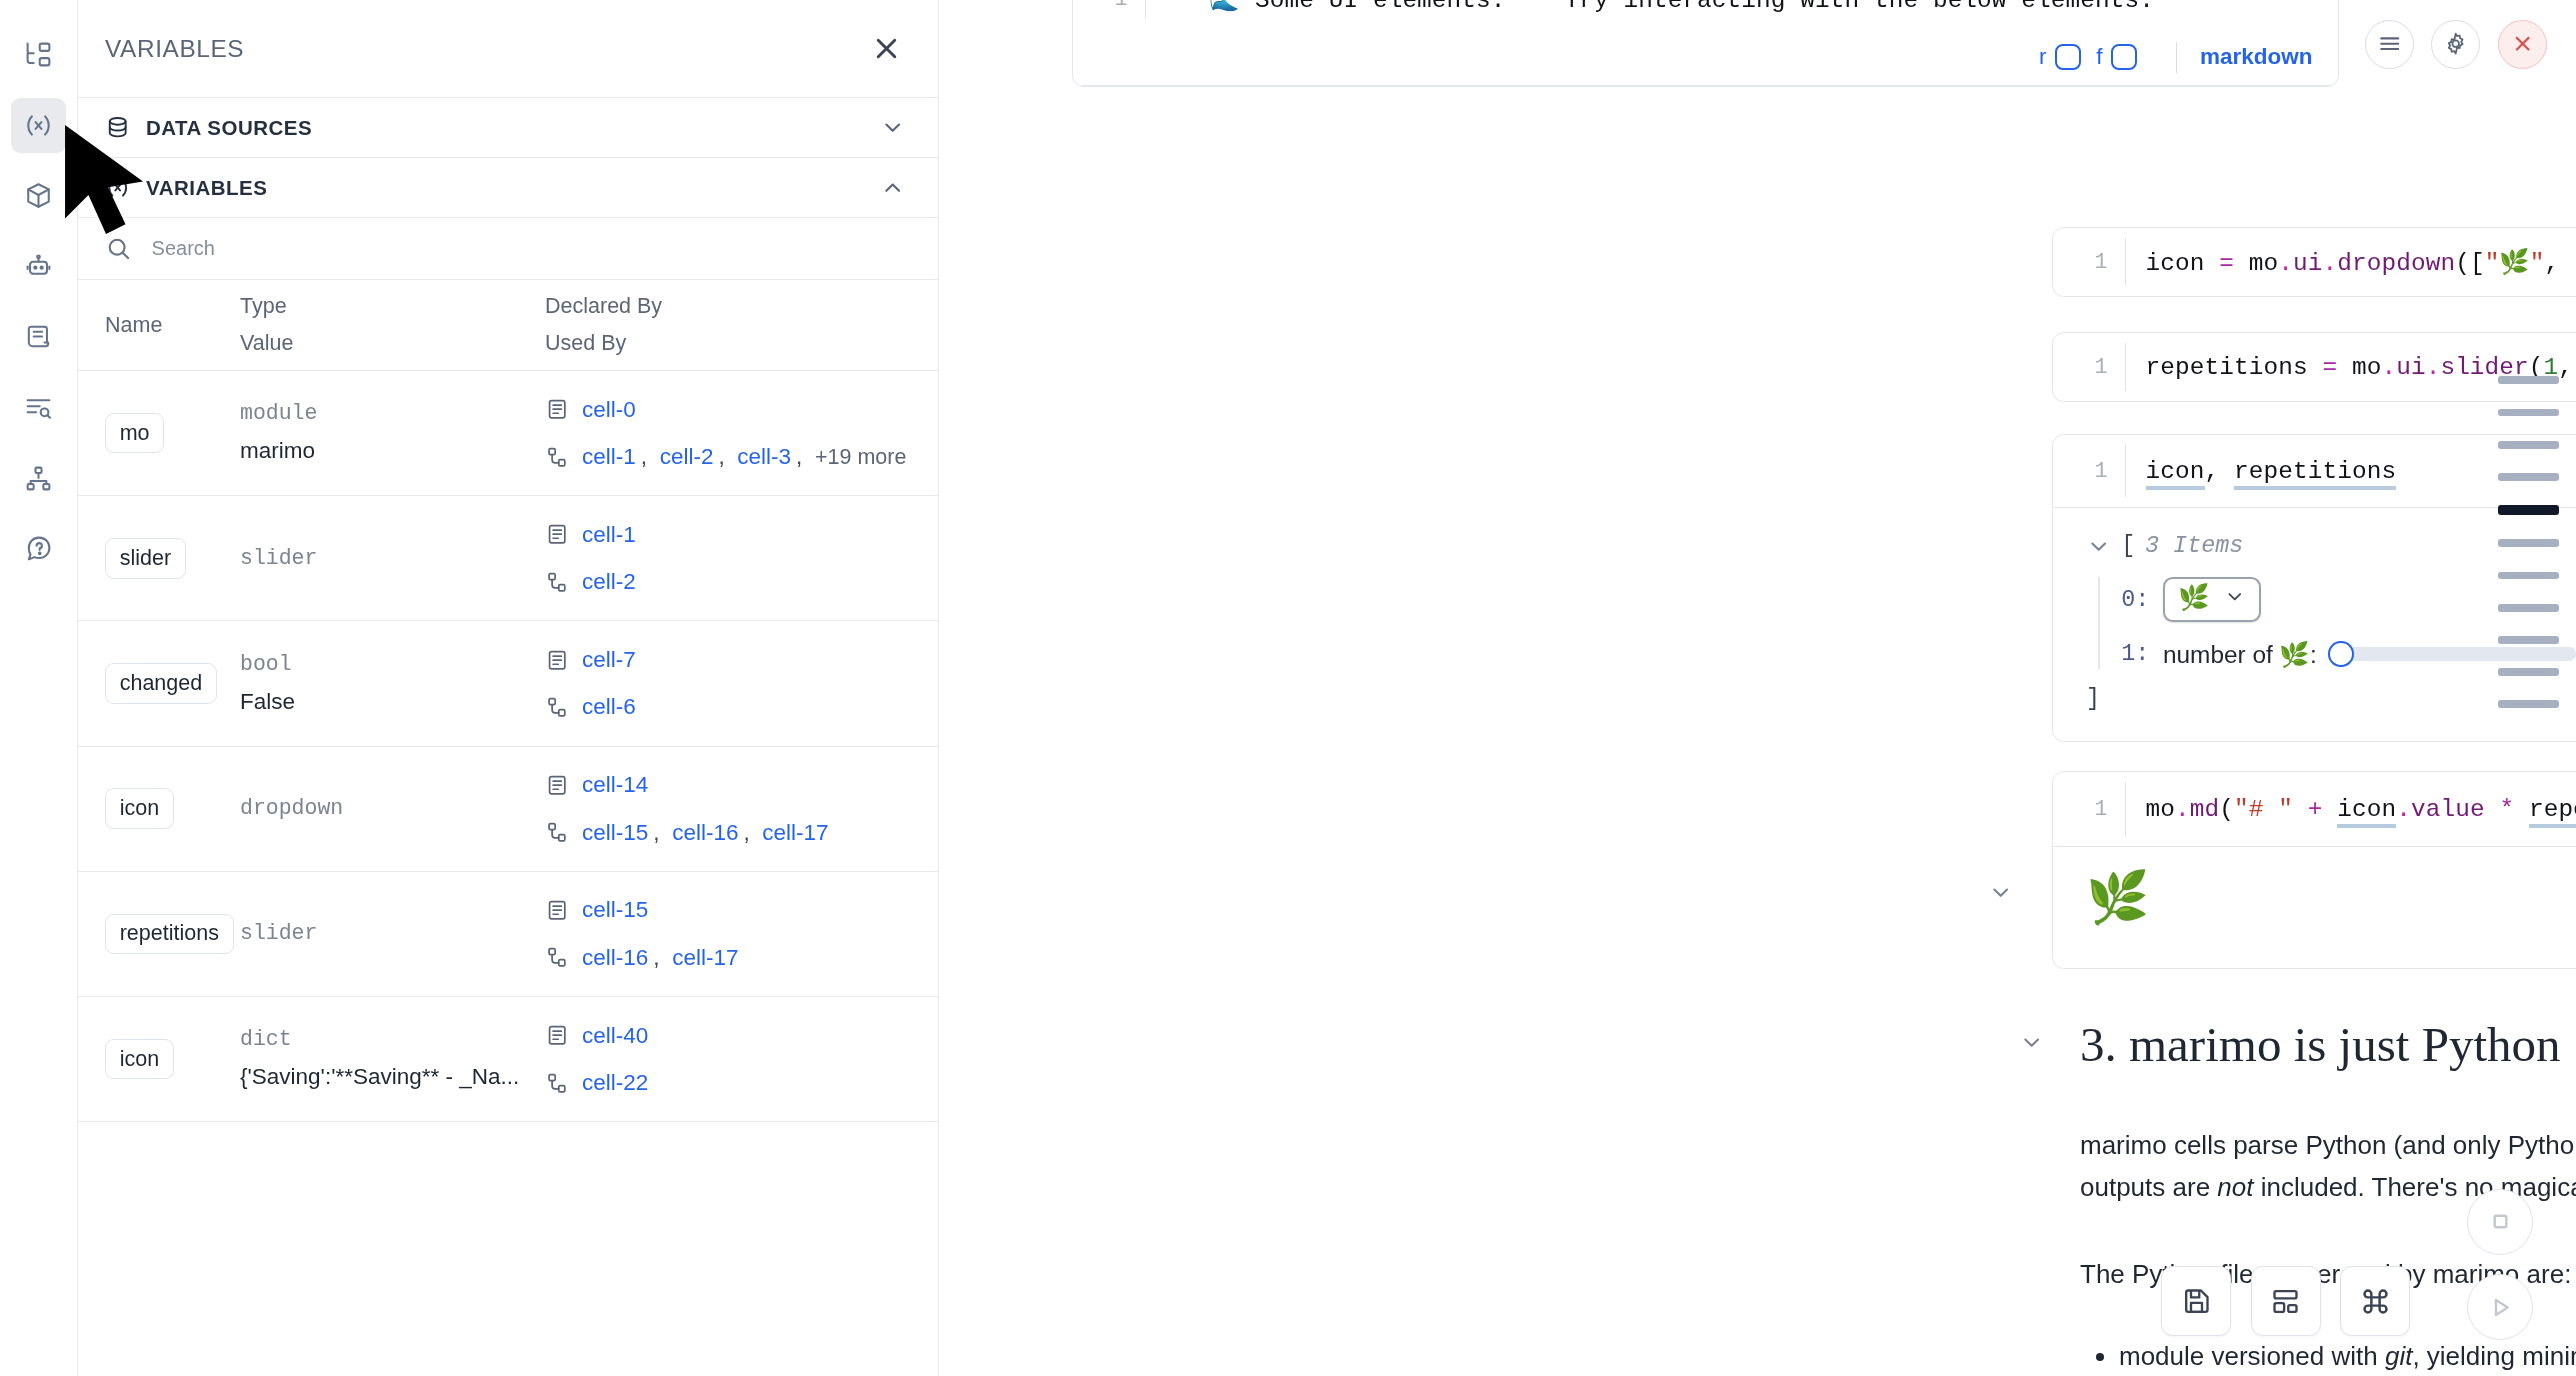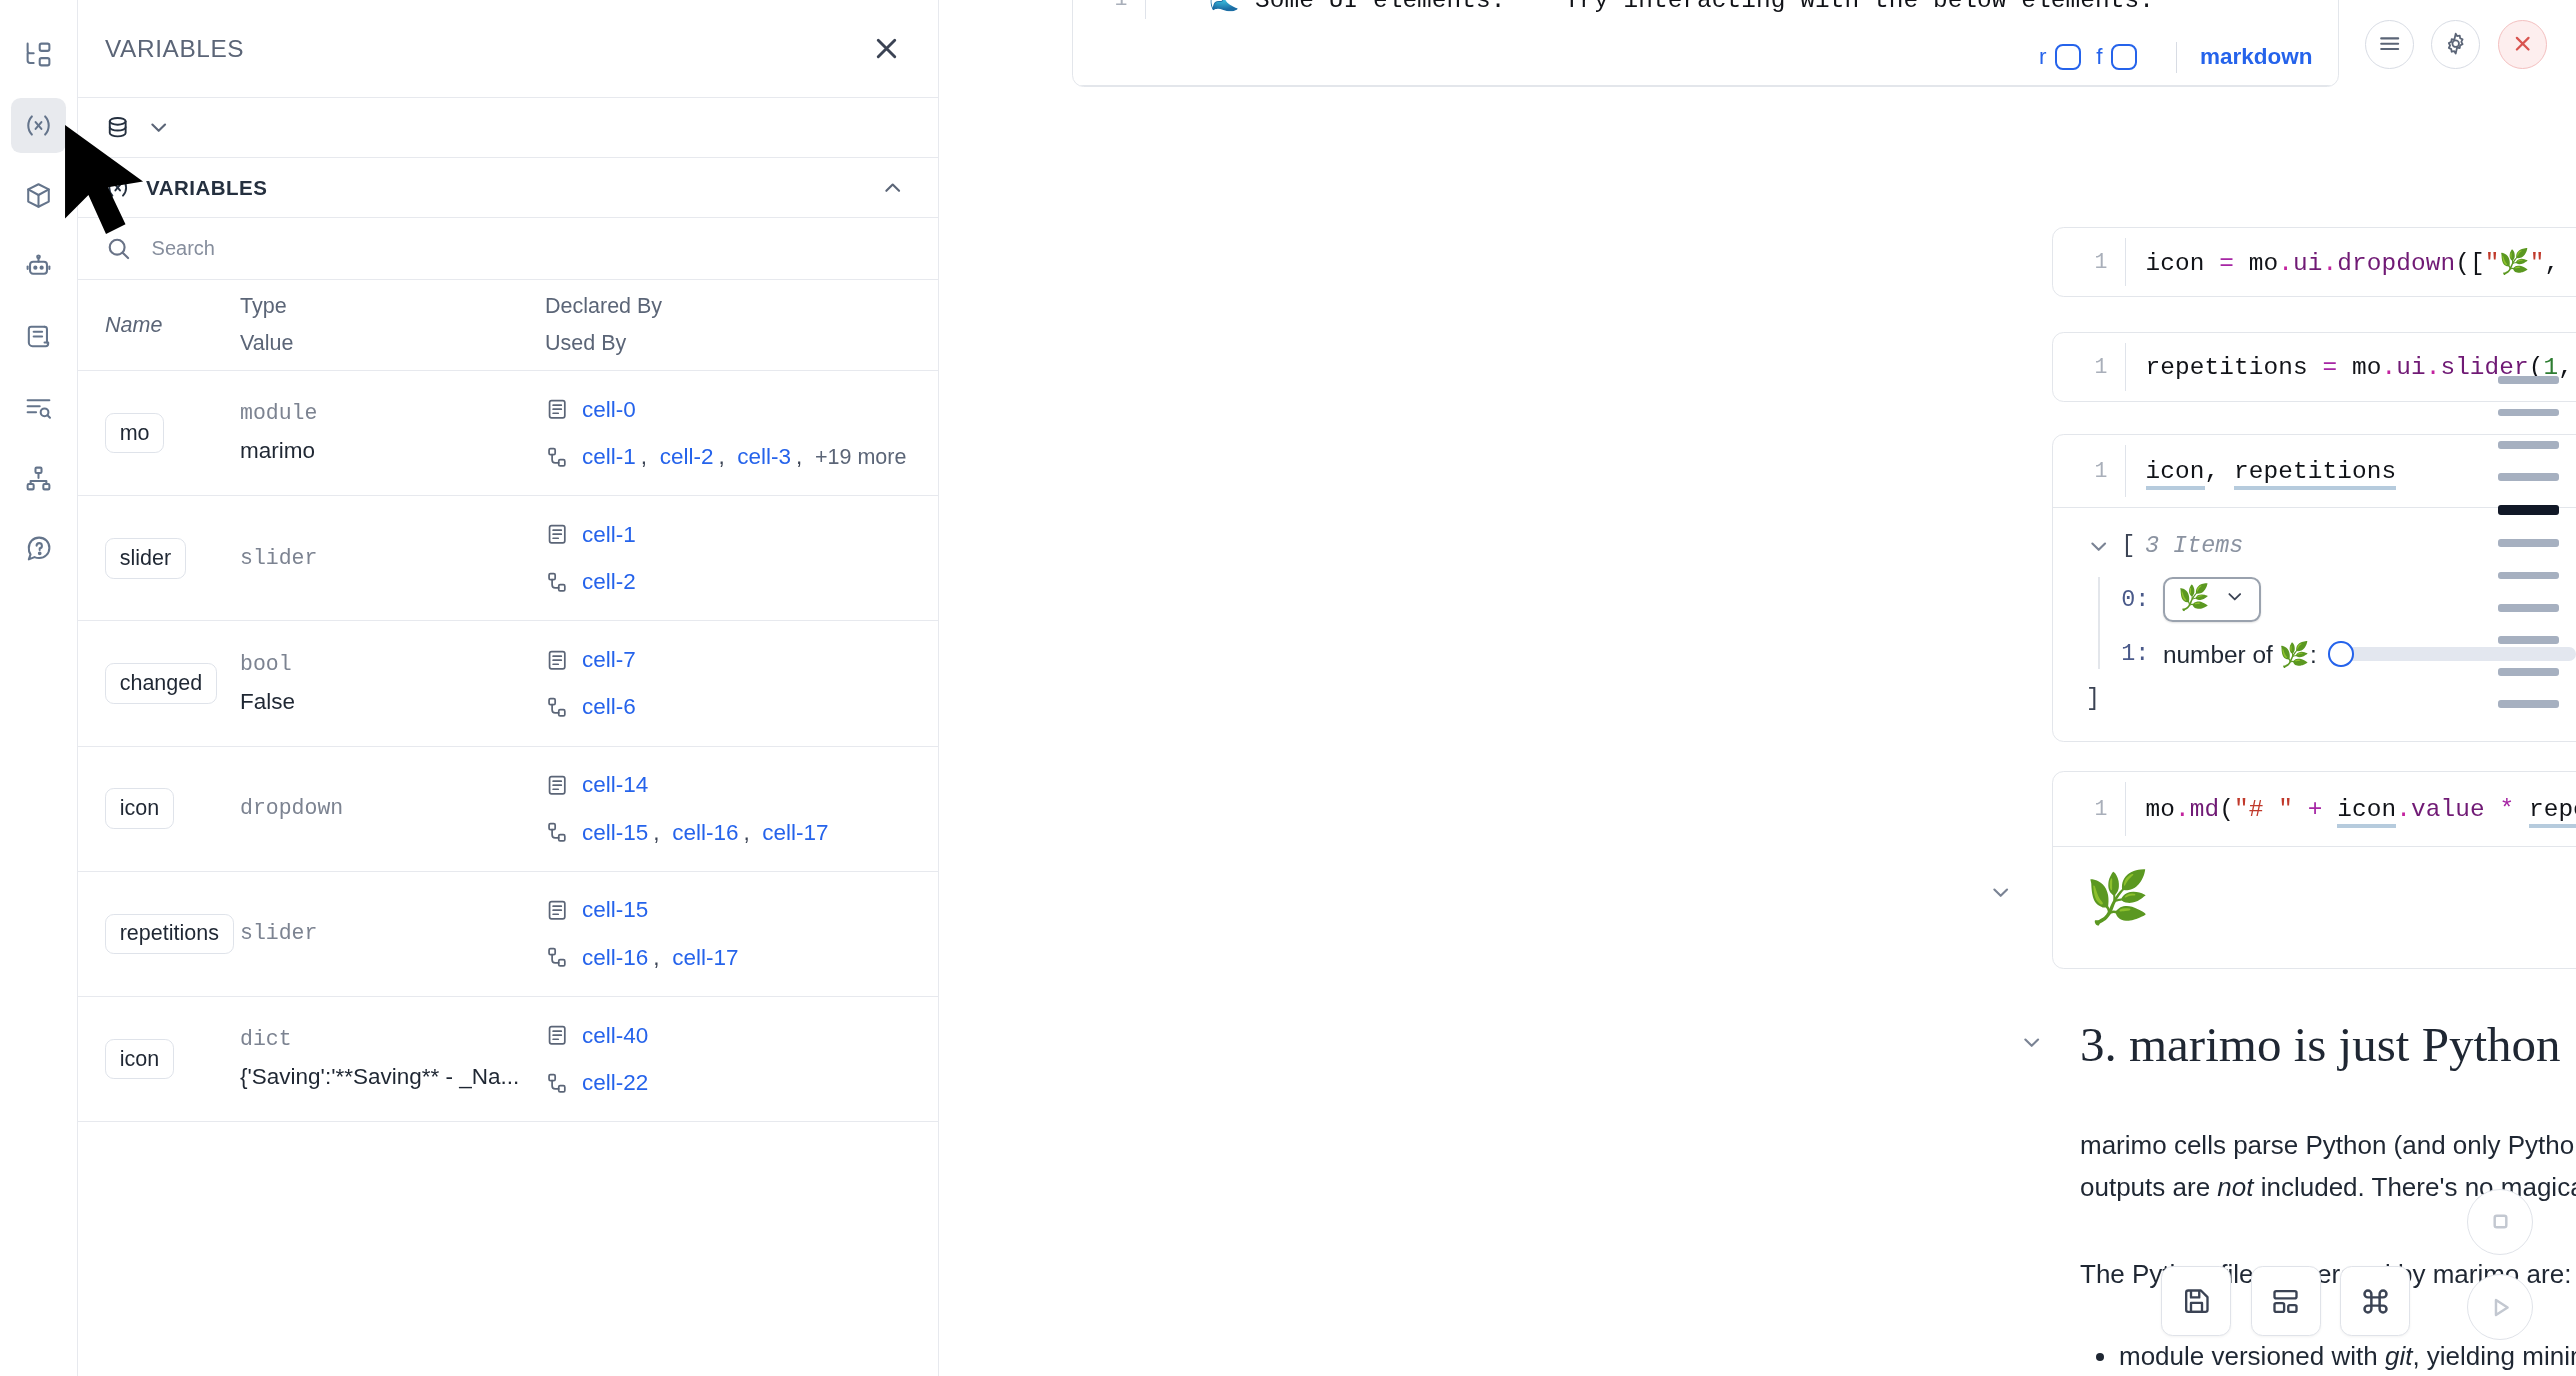--- a/index.html
+++ b/index.html
@@ -73,21 +73,21 @@
   table.vars { width: 100%; border-collapse: collapse; table-layout: fixed; }
   table.vars col.c1 { width: 162px; }
   table.vars col.c2 { width: 305px; }
   table.vars col.c3 { width: 395px; }
   .vars th {
     text-align: left; vertical-align: middle; font-weight: 400;
     padding: 13.7px 7.8px 13.7px 0; border-bottom: 1px solid #e7e9ee;
     font-size: 21.5px; color: #5b6577;
   }
   .vars th .two { display:flex; flex-direction:column; gap: 12.7px; }
-  .vars th:first-child { padding-left: 27px; font-style: italic; }
+  .vars th:first-child { padding-left: 27px; }
   .vars td {
     border-bottom: 1px solid #e7e9ee; padding: 21.5px 7.8px 21.5px 0;
     vertical-align: middle;
   }
   .vars td:first-child { padding-left: 27px; }
   .name-chip {
     display: inline-block; border: 1px solid #dfe3ea; border-radius: 8.8px;
     padding: 6.8px 13.7px; font-size: 21.5px; color: #1f2733; background: #fff;
     white-space: nowrap;
   }
@@ -349,20 +349,21 @@
     </div>
 
     <div class="section-row">
       <span class="sicon">
         <svg viewBox="0 0 24 24" fill="none" stroke="currentColor" stroke-width="1.8" stroke-linecap="round" stroke-linejoin="round">
           <ellipse cx="12" cy="6" rx="7.5" ry="3.2"></ellipse>
           <path d="M4.5 6v5.5c0 1.8 3.4 3.2 7.5 3.2s7.5-1.4 7.5-3.2V6"></path>
           <path d="M4.5 11.5V17c0 1.8 3.4 3.2 7.5 3.2s7.5-1.4 7.5-3.2v-5.5"></path>
         </svg>
       </span>
+      <span class="lbl">DATA SOURCES</span>
       <span class="chev">
         <svg viewBox="0 0 24 24" fill="none" stroke="currentColor" stroke-width="2" stroke-linecap="round" stroke-linejoin="round">
             <path d="M6 9l6 6 6-6"></path>
           </svg>
       </span>
     </div>
 
     <div class="section-row">
       <span class="sicon">
         <svg viewBox="0 0 24 24" fill="none" stroke="currentColor" stroke-width="1.8" stroke-linecap="round" stroke-linejoin="round">

